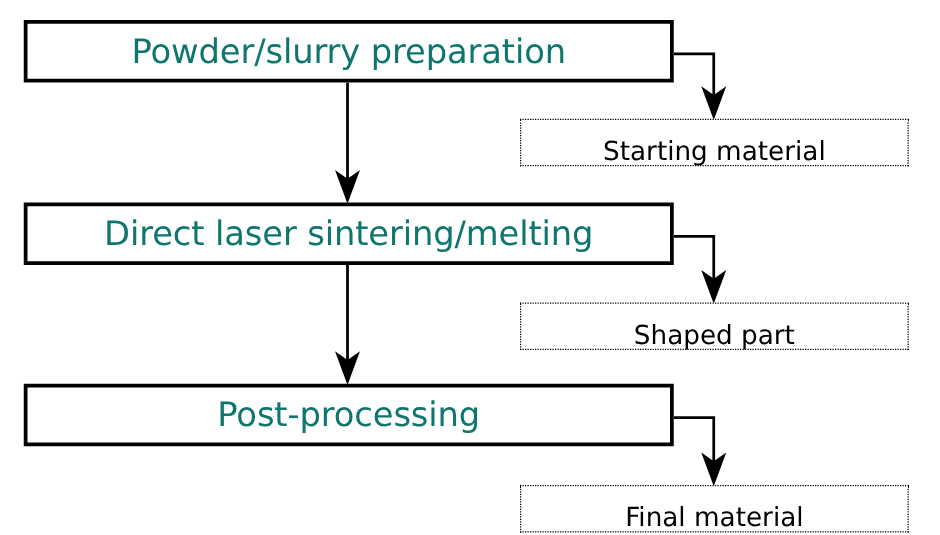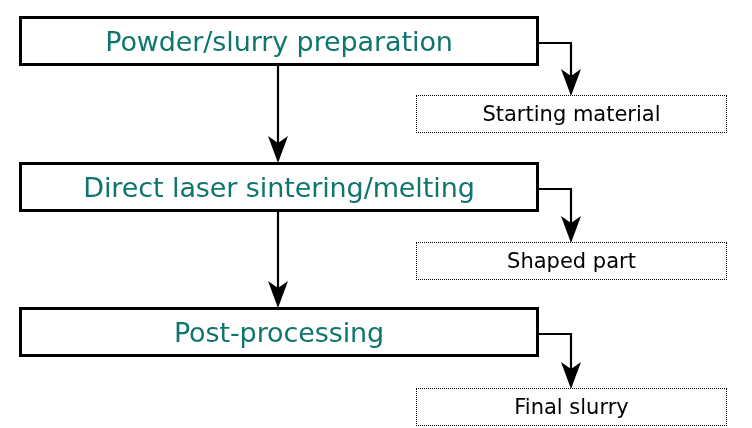--- a/index.html
+++ b/index.html
@@ -47,21 +47,21 @@
   
   .output-box {
     position: absolute;
     left: 416px;
     width: 311px;
     height: 38px;
     box-sizing: border-box;
     border: 1.6px dotted #000000;
     background: #ffffff;
     display: flex;
-    align-items: center;
+    align-items: flex-end;
     justify-content: center;
   }
   .output-box .box-label {
     font-size: 21px;
     line-height: 1;
     color: #000000;
     white-space: nowrap;
   }
   #output-1 { top: 95px; }
   #output-2 { top: 242px; }
@@ -131,16 +131,16 @@
 
   <div class="output-box" id="output-1">
     <span class="box-label">Starting material</span>
   </div>
 
   <div class="output-box" id="output-2">
     <span class="box-label">Shaped part</span>
   </div>
 
   <div class="output-box" id="output-3">
-    <span class="box-label">Final slurry</span>
+    <span class="box-label">Final material</span>
   </div>
 
 </div>
 
 </body></html>

